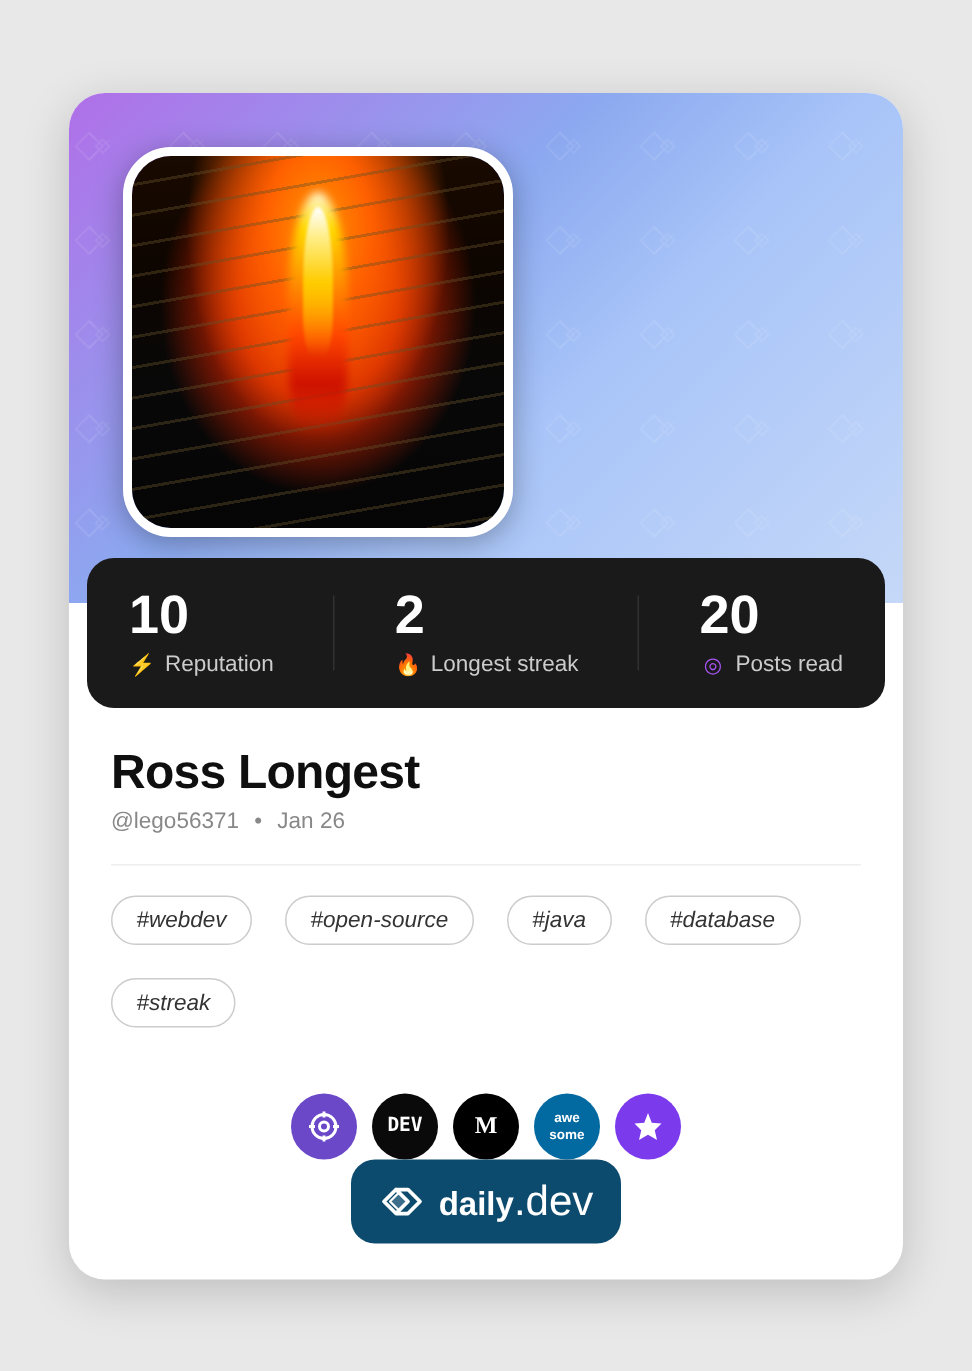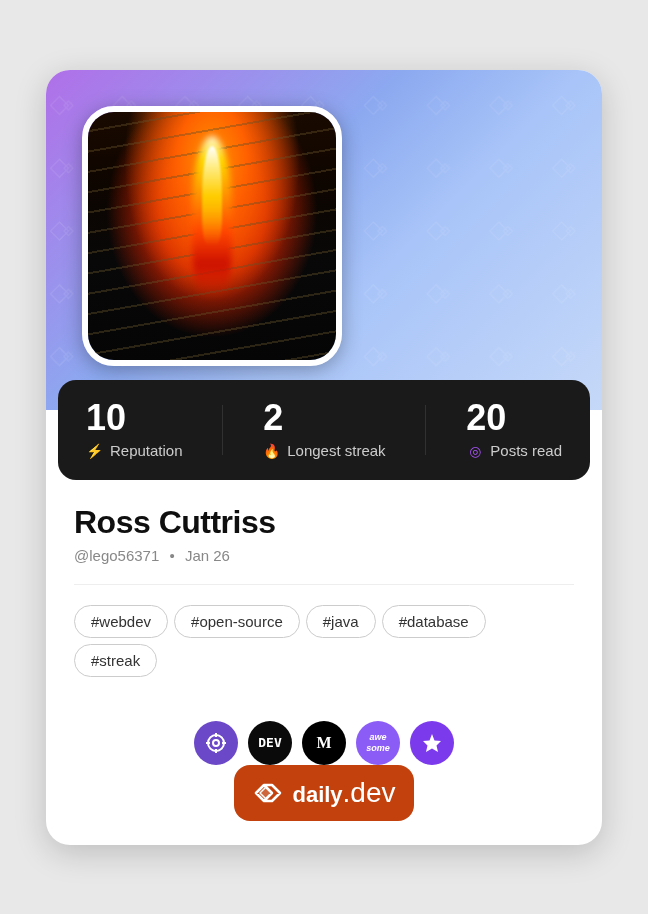--- a/index.html
+++ b/index.html
@@ -206,22 +206,23 @@
     .divider {
       height: 1px;
       background: #eeeeee;
       margin-bottom: 20px;
     }
 
     
     .tags {
       display: flex;
       flex-wrap: wrap;
-      gap: 6px;
+      gap: 22px;
       margin-bottom: 24px;
+      font-style: italic;
     }
 
     .tag {
       border: 1.5px solid #cccccc;
       border-radius: 20px;
       padding: 7px 16px;
       font-size: 15px;
       color: #333333;
       font-weight: 500;
       background: #ffffff;
@@ -267,38 +268,37 @@
     }
 
     .icon-medium {
       background: #000000;
       color: white;
       font-size: 16px;
       font-family: Georgia, serif;
     }
 
     .icon-awesome {
-      background: #8b5cf6;
+      background: #0369a1;
       color: white;
       font-size: 11px;
       font-weight: 800;
       text-align: center;
       line-height: 1.1;
-      font-style: italic;
     }
 
     .icon-astro {
       background: #7c3aed;
       color: white;
       font-size: 18px;
     }
 
     
     .daily-dev-logo {
-      background: #c2410c;
+      background: #0c4a6e;
       border-radius: 16px;
       padding: 12px 18px;
       display: flex;
       align-items: center;
       gap: 8px;
     }
 
     .daily-dev-icon {
       width: 32px;
       height: 32px;
@@ -374,21 +374,21 @@
     <div class="stat-item">
       <span class="stat-value">20</span>
       <span class="stat-label">
         <span class="stat-icon icon-posts">◎</span>
         <span>Posts read</span>
       </span>
     </div>
   </div>
 
   <div class="profile-content">
-    <h1 class="profile-name">Ross Cuttriss</h1>
+    <h1 class="profile-name">Ross Longest</h1>
     <p class="profile-meta">
       <span class="username">@lego56371</span>
       <span class="dot"> • </span>
       <span>Jan 26</span>
     </p>
 
     <div class="divider"></div>
 
     <div class="tags">
       <span class="tag">#webdev</span>

